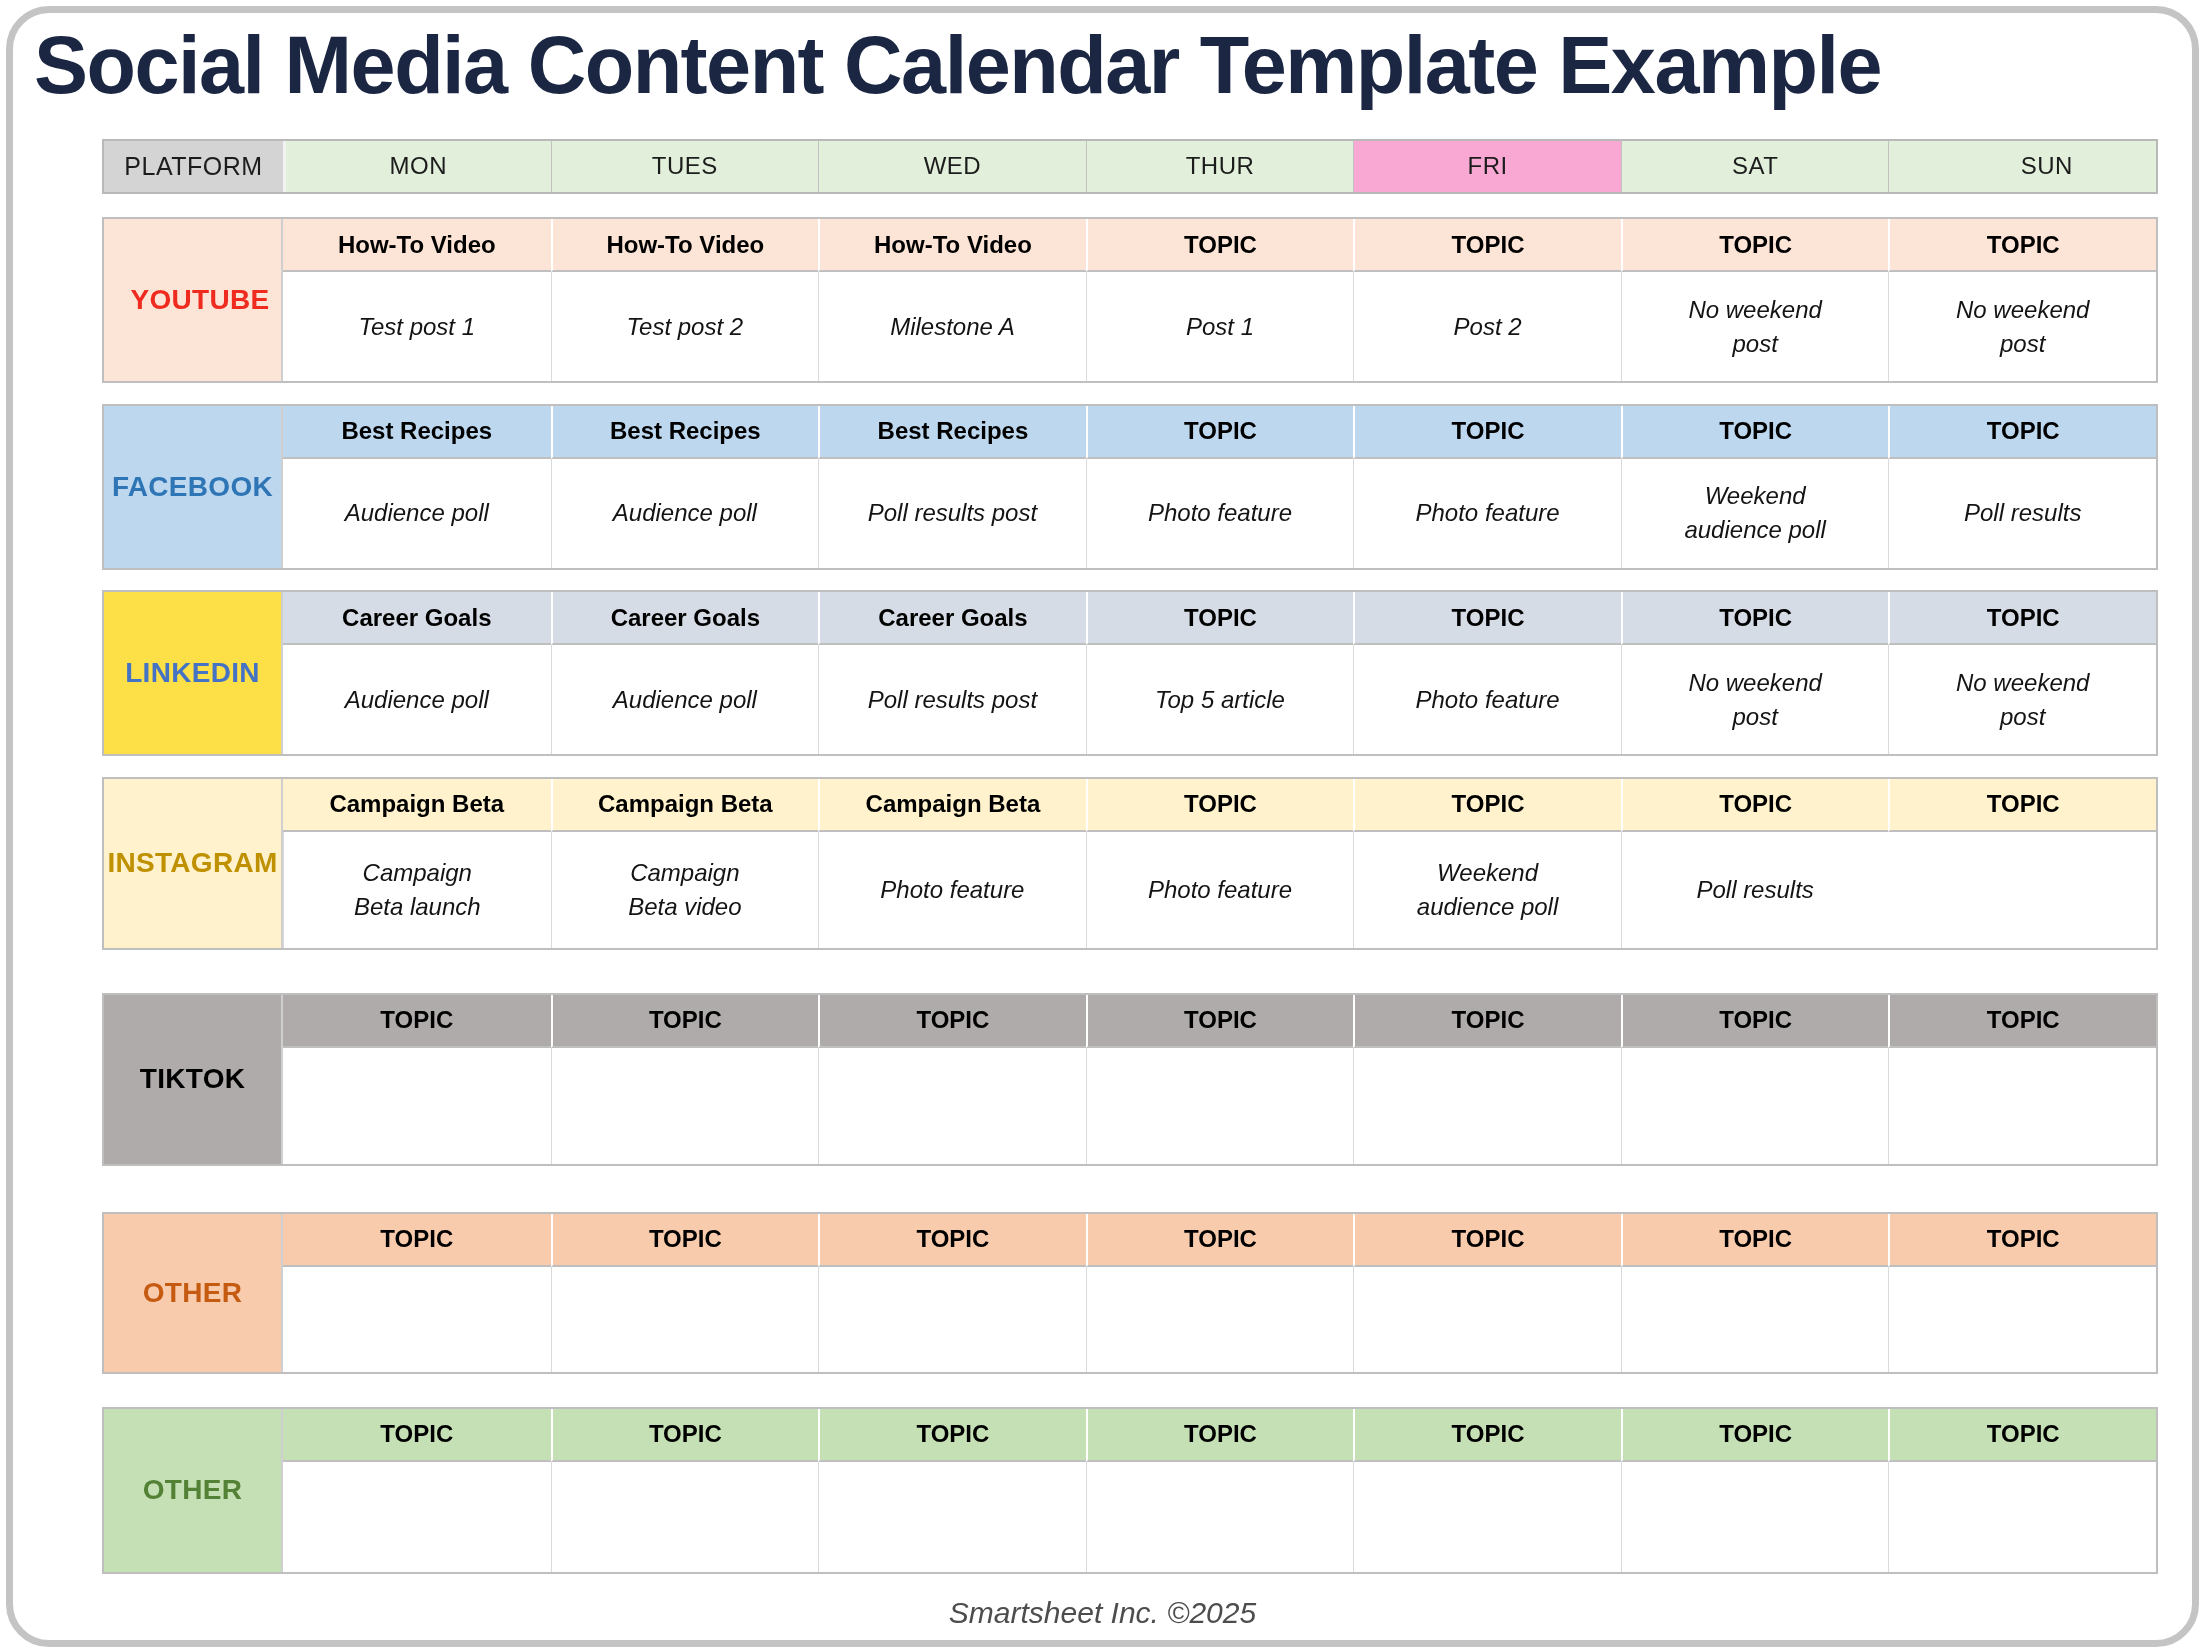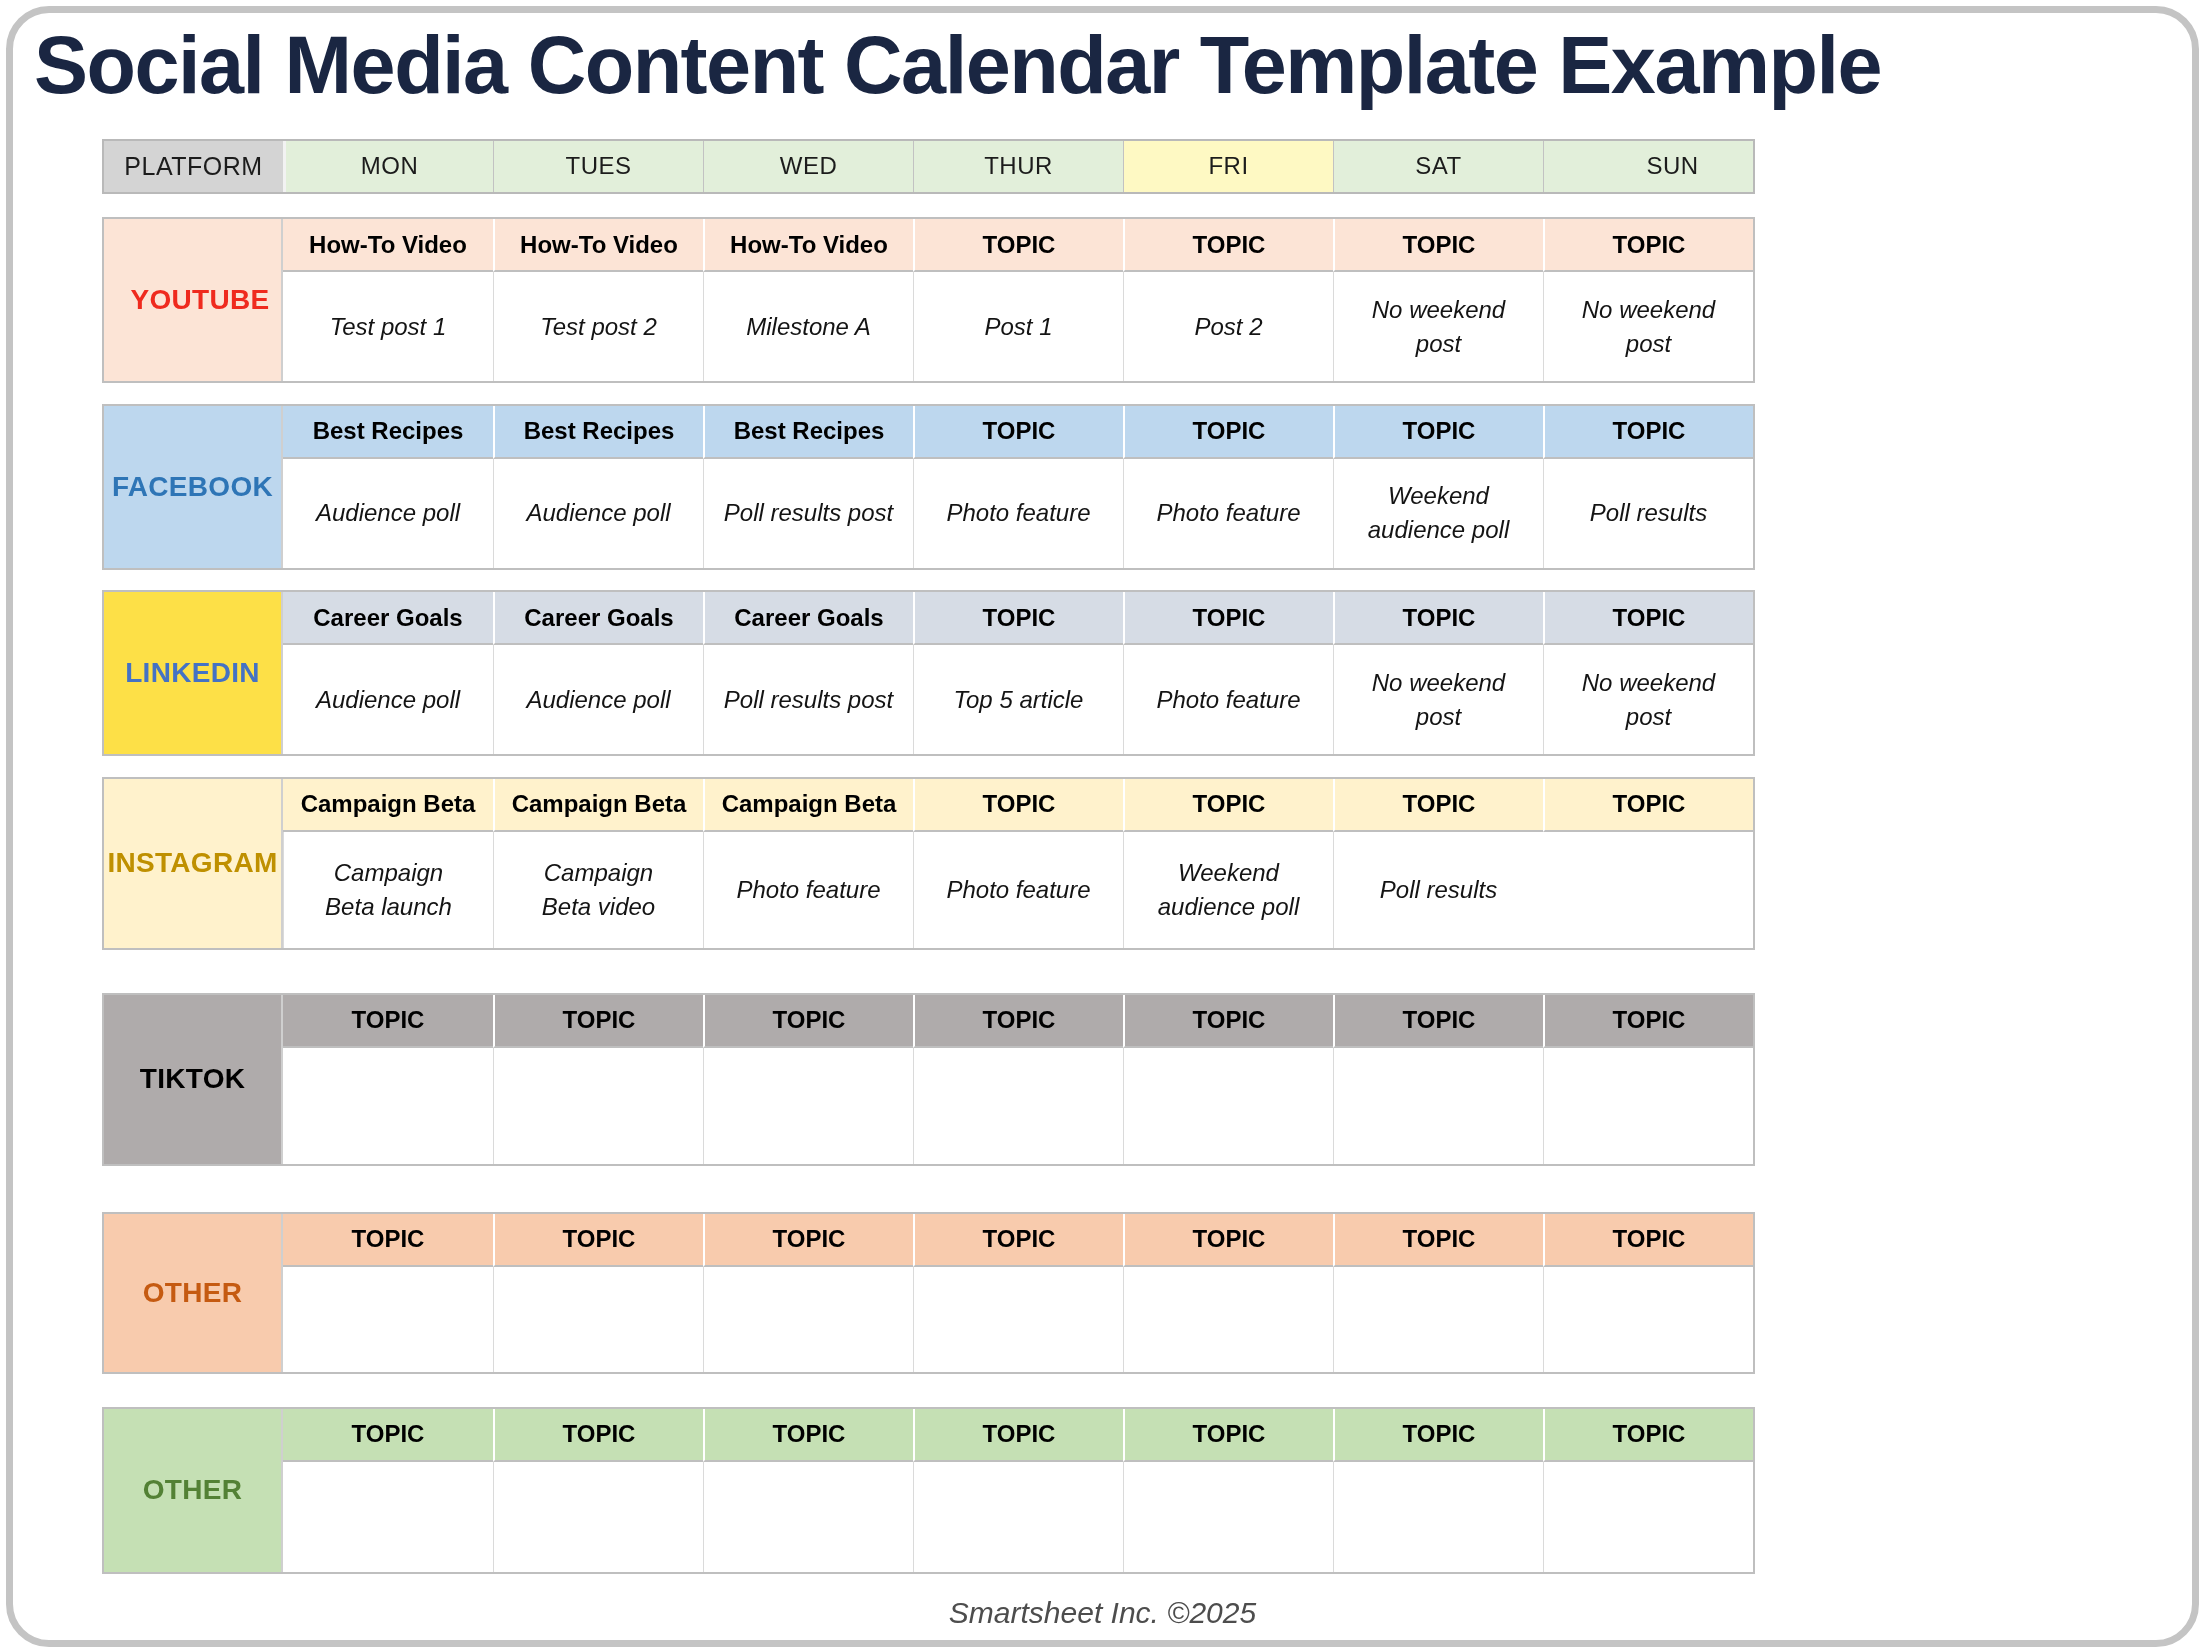--- a/index.html
+++ b/index.html
@@ -1,20 +1,20 @@
 <!DOCTYPE html>
 <html style="font-size:8.2px"><head>
 <meta charset="utf-8">
 <style>
   html,body{margin:0;padding:0;background:#ffffff;}
   body{font-family:"Liberation Sans", sans-serif;}
   .page{position:relative;width:2205px;height:1653px;background:#ffffff;overflow:hidden;}
   .frame{position:absolute;inset:6.2px;border:7.2px solid #C4C4C4;border-radius:43px;pointer-events:none;}
   .title{margin:18.5px 0 0 34px;font-size:81px;font-weight:800;letter-spacing:-1.5px;color:#1A2642;}
-  .cal{width:1653px;margin:27px 0 0 102px;}
+  .cal{width:2056px;margin:27px 0 0 102px;}
   .day-row{display:grid;grid-template-columns:179px repeat(7,1fr);height:51px;border:2.1px solid #B9B9B9;}
   .platform-head{display:flex;align-items:center;justify-content:center;font-size:25px;color:#1C1C1C;letter-spacing:0.5px;}
   .day-cell{border-left:1.5px solid #C2C2C2;display:flex;align-items:center;justify-content:center;
             font-size:24px;color:#1C1C1C;letter-spacing:0.5px;}
   .day-cell.first{border-left:3.1px solid #F2F2F2;}
   .block{display:grid;grid-template-columns:179px repeat(7,1fr);grid-template-rows:53px var(--ch,110px);
          border:2.6px solid #BFBFBF;}
   .platform-cell{grid-row:1/3;grid-column:1;display:flex;align-items:center;justify-content:center;
                  border-right:2.1px solid #CFCFCF;}
   .platform-name{font-weight:700;font-size:28px;letter-spacing:0.3px;}
@@ -36,21 +36,21 @@
   <h1 class="title" style="color: rgb(26, 38, 66);">Social Media Content Calendar Template Example</h1>
 
   <div class="cal">
     <div class="day-row">
       <div class="platform-head" style="background: rgb(212, 212, 212);">PLATFORM</div>
 
     <div class="day-cell first" style="background: rgb(226, 239, 218);">MON</div>
         <div class="day-cell" style="background: rgb(226, 239, 218);">TUES</div>
         <div class="day-cell" style="background: rgb(226, 239, 218);">WED</div>
         <div class="day-cell" style="background: rgb(226, 239, 218);">THUR</div>
-        <div class="day-cell" style="background: #fef9c3;">FRI</div>
+        <div class="day-cell" style="background: #f9a8d4;">FRI</div>
         <div class="day-cell" style="background: rgb(226, 239, 218);">SAT</div>
         <div class="day-cell" style="background: rgb(226, 239, 218); padding-left: 48px;">SUN</div>
       </div>
 
     <div>
 
     <div class="block" style="margin-top: 23.6px; --ch: 109px;">
           <div class="platform-cell" style="background: rgb(252, 228, 214); padding-left: 15px;">
             <div class="platform-name" style="color: rgb(239, 42, 30);">YOUTUBE</div>
           </div>

